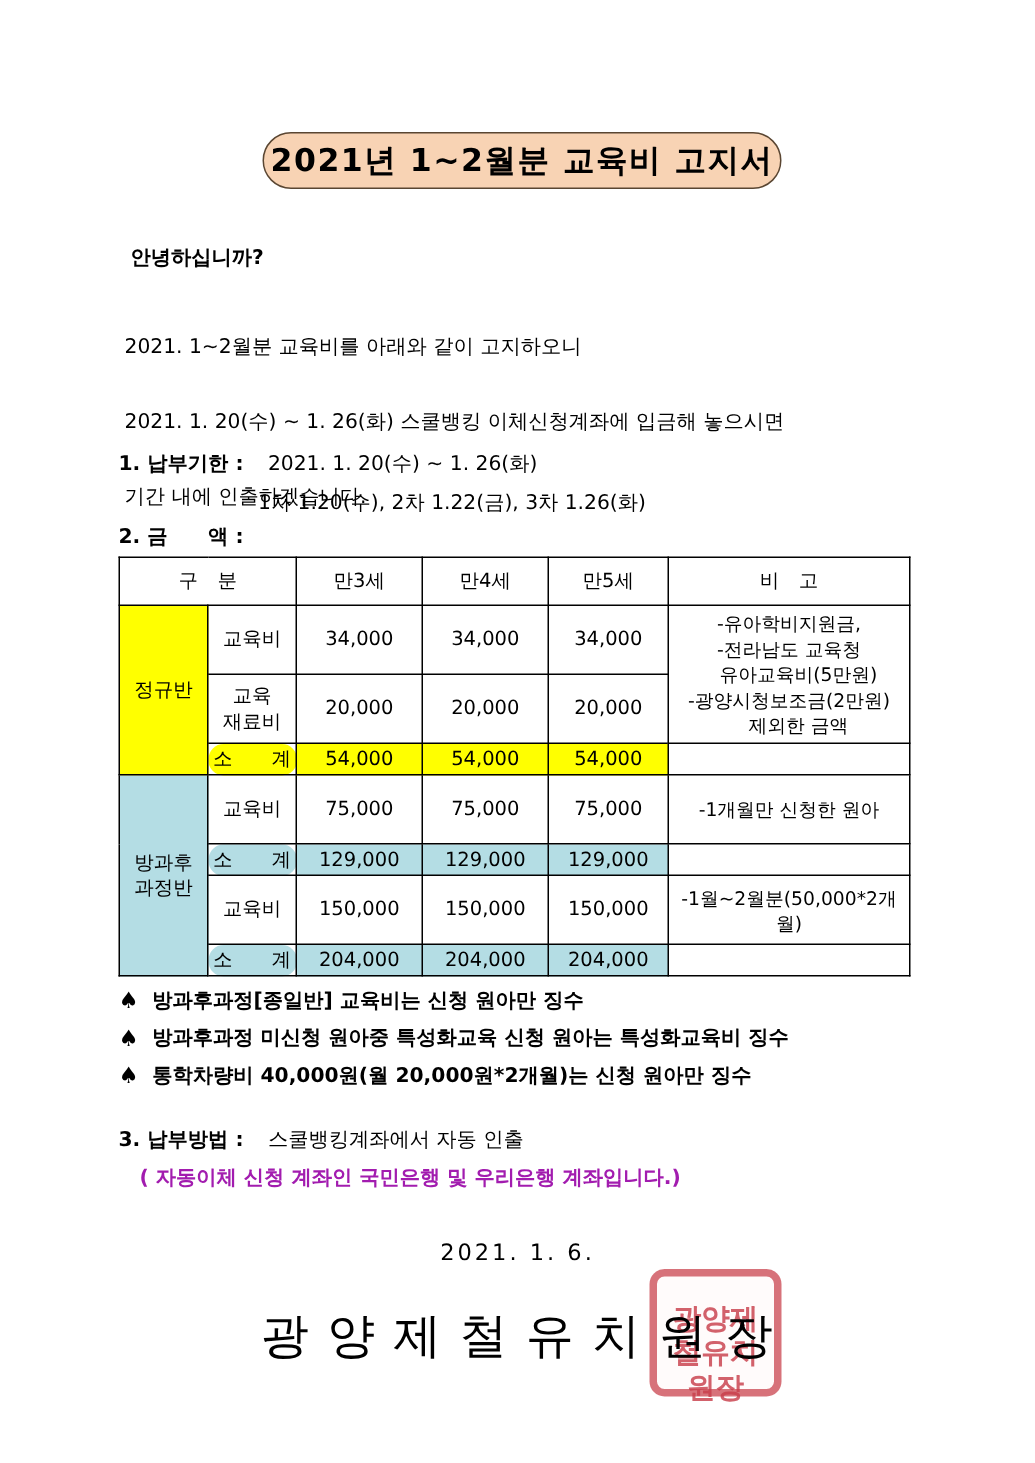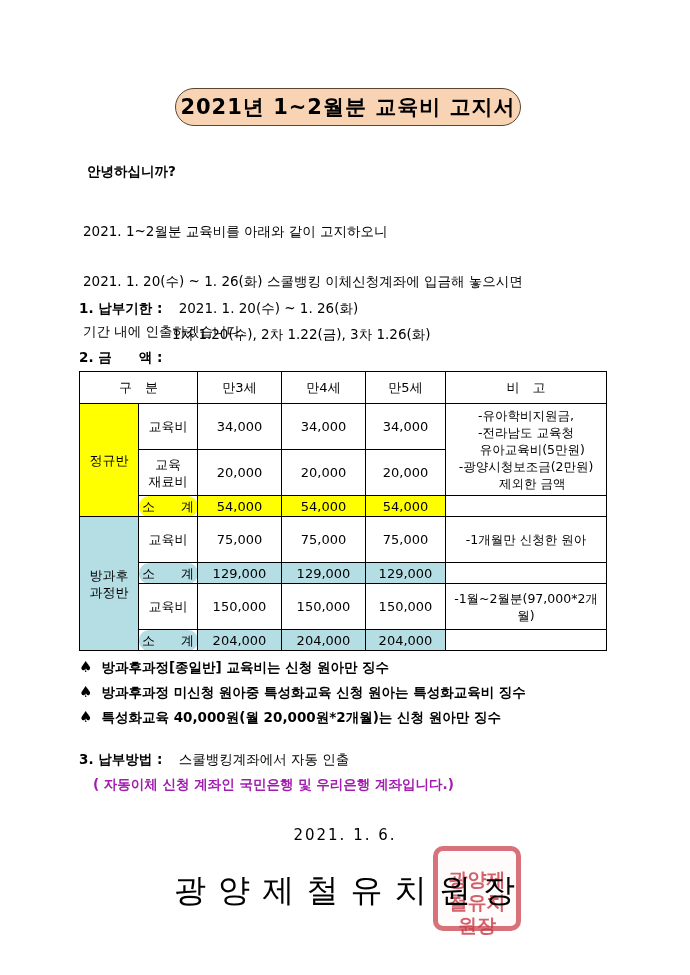--- a/index.html
+++ b/index.html
@@ -147,21 +147,21 @@
         <td class="blue">129,000</td>
         <td class="blue">129,000</td>
         <td class="blue">129,000</td>
         <td></td>
       </tr>
       <tr class="h-big">
         <td>교육비</td>
         <td>150,000</td>
         <td>150,000</td>
         <td>150,000</td>
-        <td class="note-small">-1월~2월분(97,000*2개월)</td>
+        <td class="note-small">-1월~2월분(50,000*2개월)</td>
       </tr>
       <tr class="h-sub">
         <td class="blue sub-label">소　　계</td>
         <td class="blue">204,000</td>
         <td class="blue">204,000</td>
         <td class="blue">204,000</td>
         <td></td>
       </tr>
     </tbody>
   </table>
@@ -170,21 +170,21 @@
     <div class="note-line">
       <span class="spade">♠</span>
       <span>방과후과정[종일반] 교육비는 신청 원아만 징수</span>
     </div>
     <div class="note-line">
       <span class="spade">♠</span>
       <span>방과후과정 미신청 원아중 특성화교육 신청 원아는 특성화교육비 징수</span>
     </div>
     <div class="note-line">
       <span class="spade">♠</span>
-      <span>특성화교육 40,000원(월 20,000원*2개월)는 신청 원아만 징수</span>
+      <span>통학차량비 40,000원(월 20,000원*2개월)는 신청 원아만 징수</span>
     </div>
   </div>
 
   <div class="sec-line sec3">
     <span class="sec-label">3. 납부방법 :</span>
     <span class="sec-value">스쿨뱅킹계좌에서 자동 인출</span>
   </div>
   <div class="red-note">( 자동이체 신청 계좌인 국민은행 및 우리은행 계좌입니다.)</div>
 
   <div class="doc-date">2021. 1. 6.</div>

